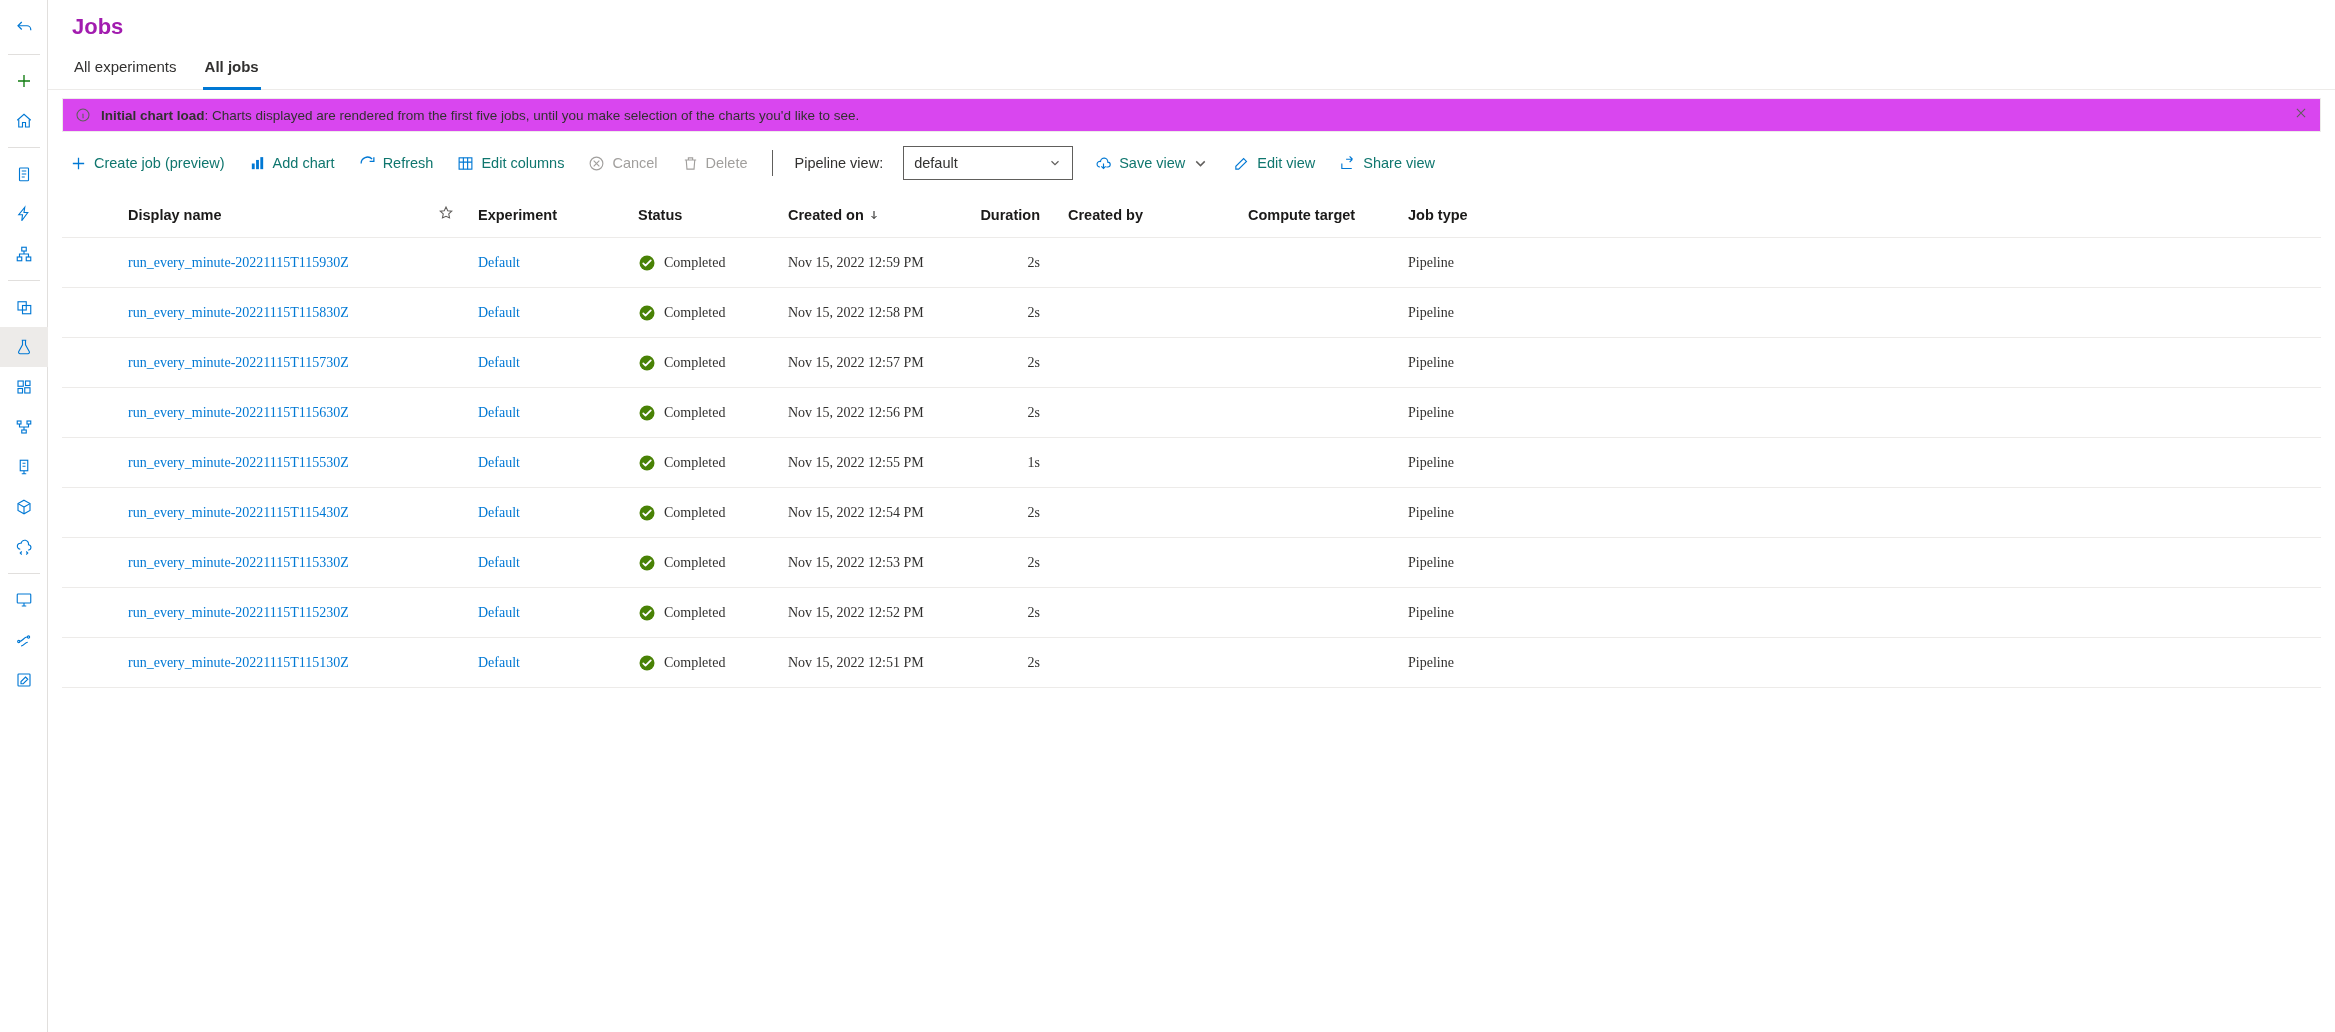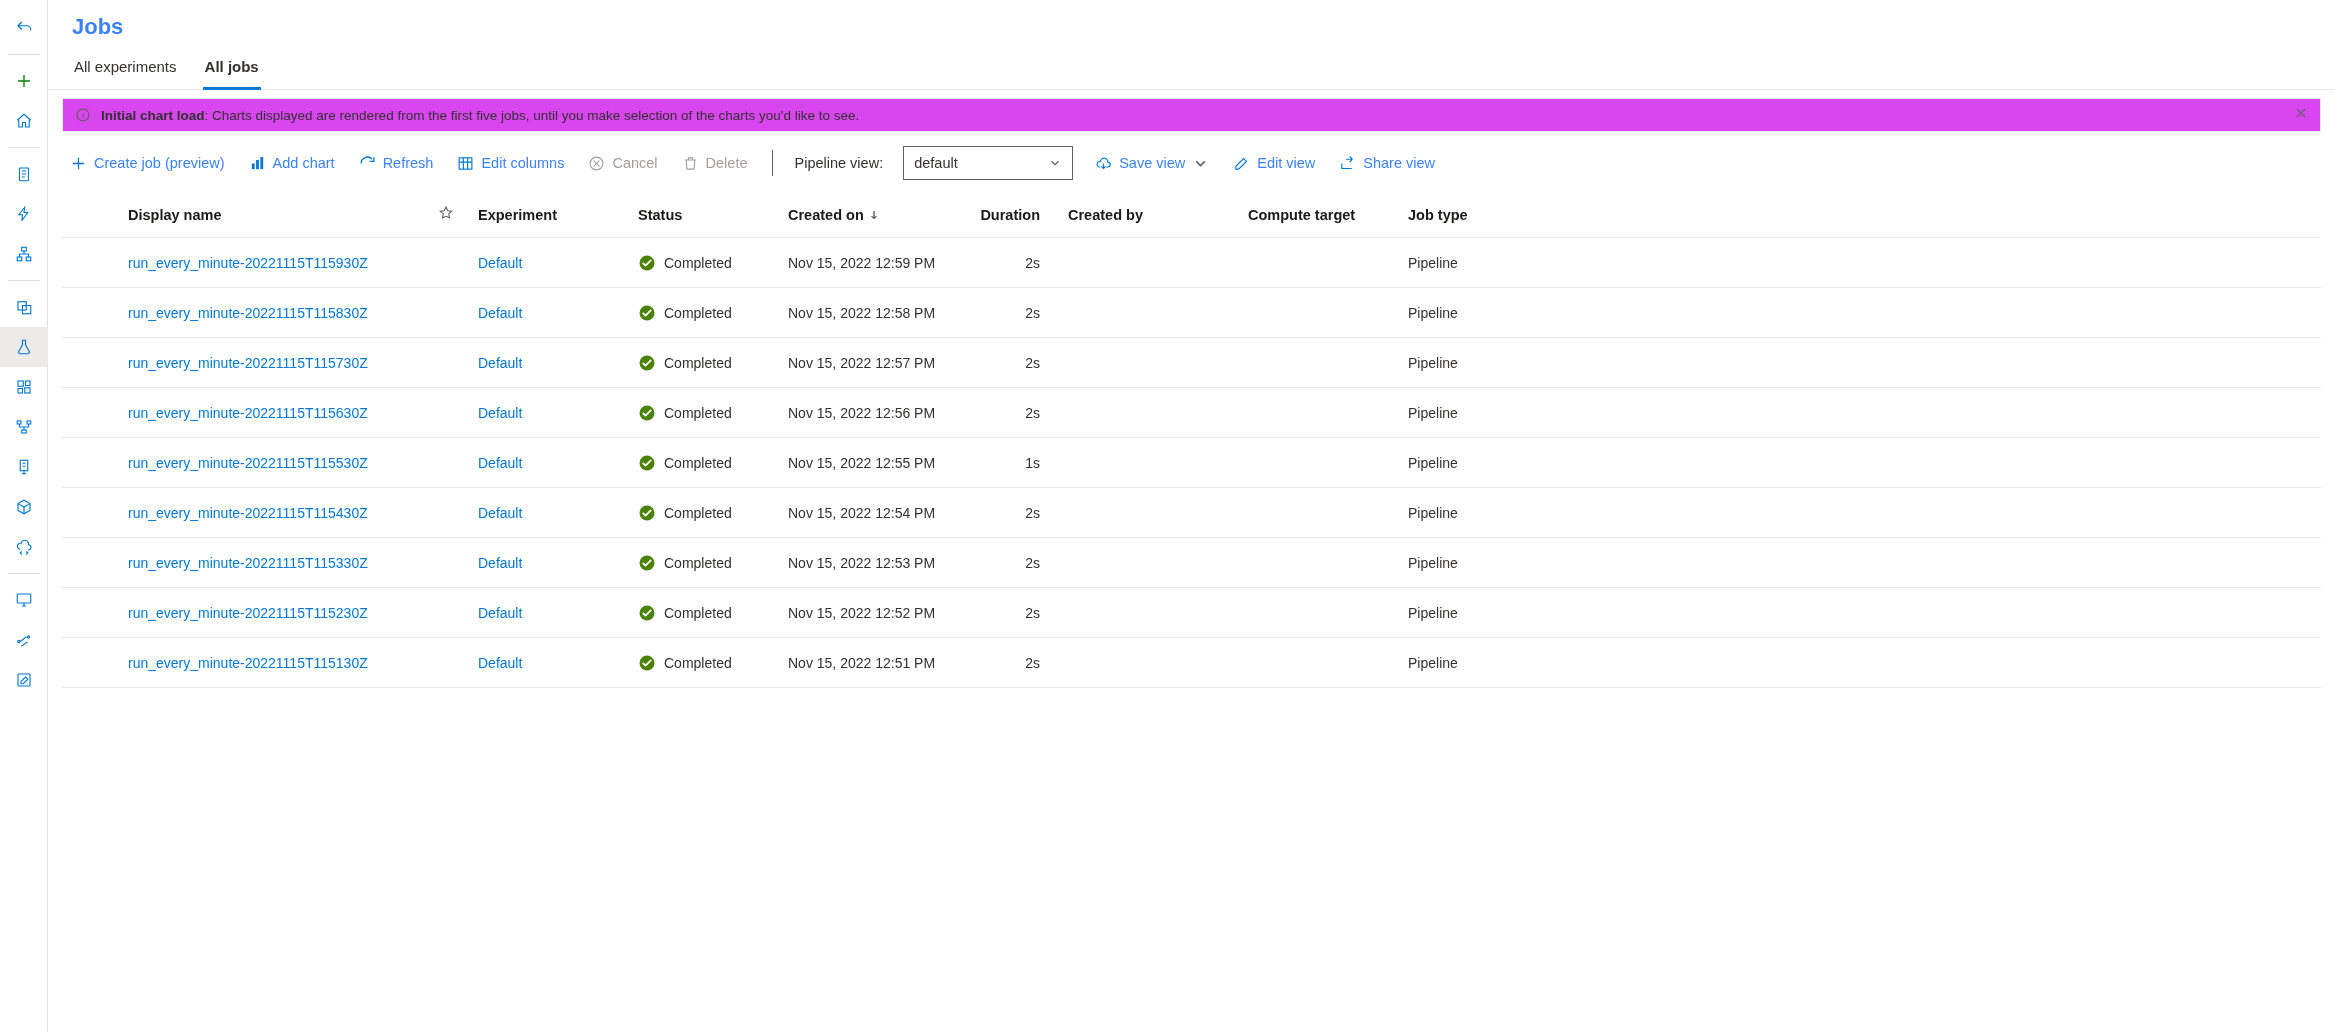--- a/index.html
+++ b/index.html
@@ -45,21 +45,21 @@
   
   .main {
     flex: 1;
     overflow-x: auto;
     padding: 14px 0 0 0;
   }
   .page-title {
     font-size: 22px;
     font-weight: 600;
     padding: 0 24px 8px 24px;
-    color: #3b82f6;
+    color: #a21caf;
   }
   .tabs {
     display: flex;
     gap: 24px;
     padding: 0 24px;
     border-bottom: 1px solid #edebe9;
     align-items: center;
   }
   .tab {
     padding: 10px 2px 12px 2px;
@@ -103,21 +103,21 @@
     align-items: center;
     gap: 20px;
     padding: 14px 20px 12px 20px;
     flex-wrap: nowrap;
   }
   .cmd {
     display: inline-flex;
     align-items: center;
     gap: 7px;
     font-size: 14.5px;
-    color: #3b82f6;
+    color: #0f766e;
     cursor: pointer;
     padding: 4px 2px;
   }
   .cmd svg { width: 17px; height: 17px; color: #0078d4; }
   .cmd.disabled { color: #a19f9d; cursor: default; justify-content: center; }
   .cmd.disabled svg { color: #a19f9d; }
   .vdiv {
     width: 1px;
     height: 26px;
     background: #605e5c;
@@ -151,21 +151,21 @@
     font-size: 14px;
   }
   .thead {
     font-weight: 600;
     color: #1b1a19;
     min-height: 46px;
     font-size: 14.5px;
   }
   .thead .sort { display: inline-flex; align-items: center; gap: 4px; }
   .thead .sort svg { width: 12px; height: 12px; }
-  .trow { min-height: 50px; }
+  .trow { min-height: 50px; font-family: Liberation Serif, serif; }
   .cell { padding: 0 6px; white-space: nowrap; overflow: hidden; text-overflow: ellipsis; }
   .link { color: #0078d4; cursor: pointer; }
   .status-cell { display: flex; align-items: center; gap: 8px; }
   .status-cell svg { width: 18px; height: 18px; color: #498205; }
   .duration-cell { text-align: right; padding-right: 22px; }
   .star-hdr svg { width: 16px; height: 16px; color: #605e5c; }
 </style>
 </head>
 <body>
 

